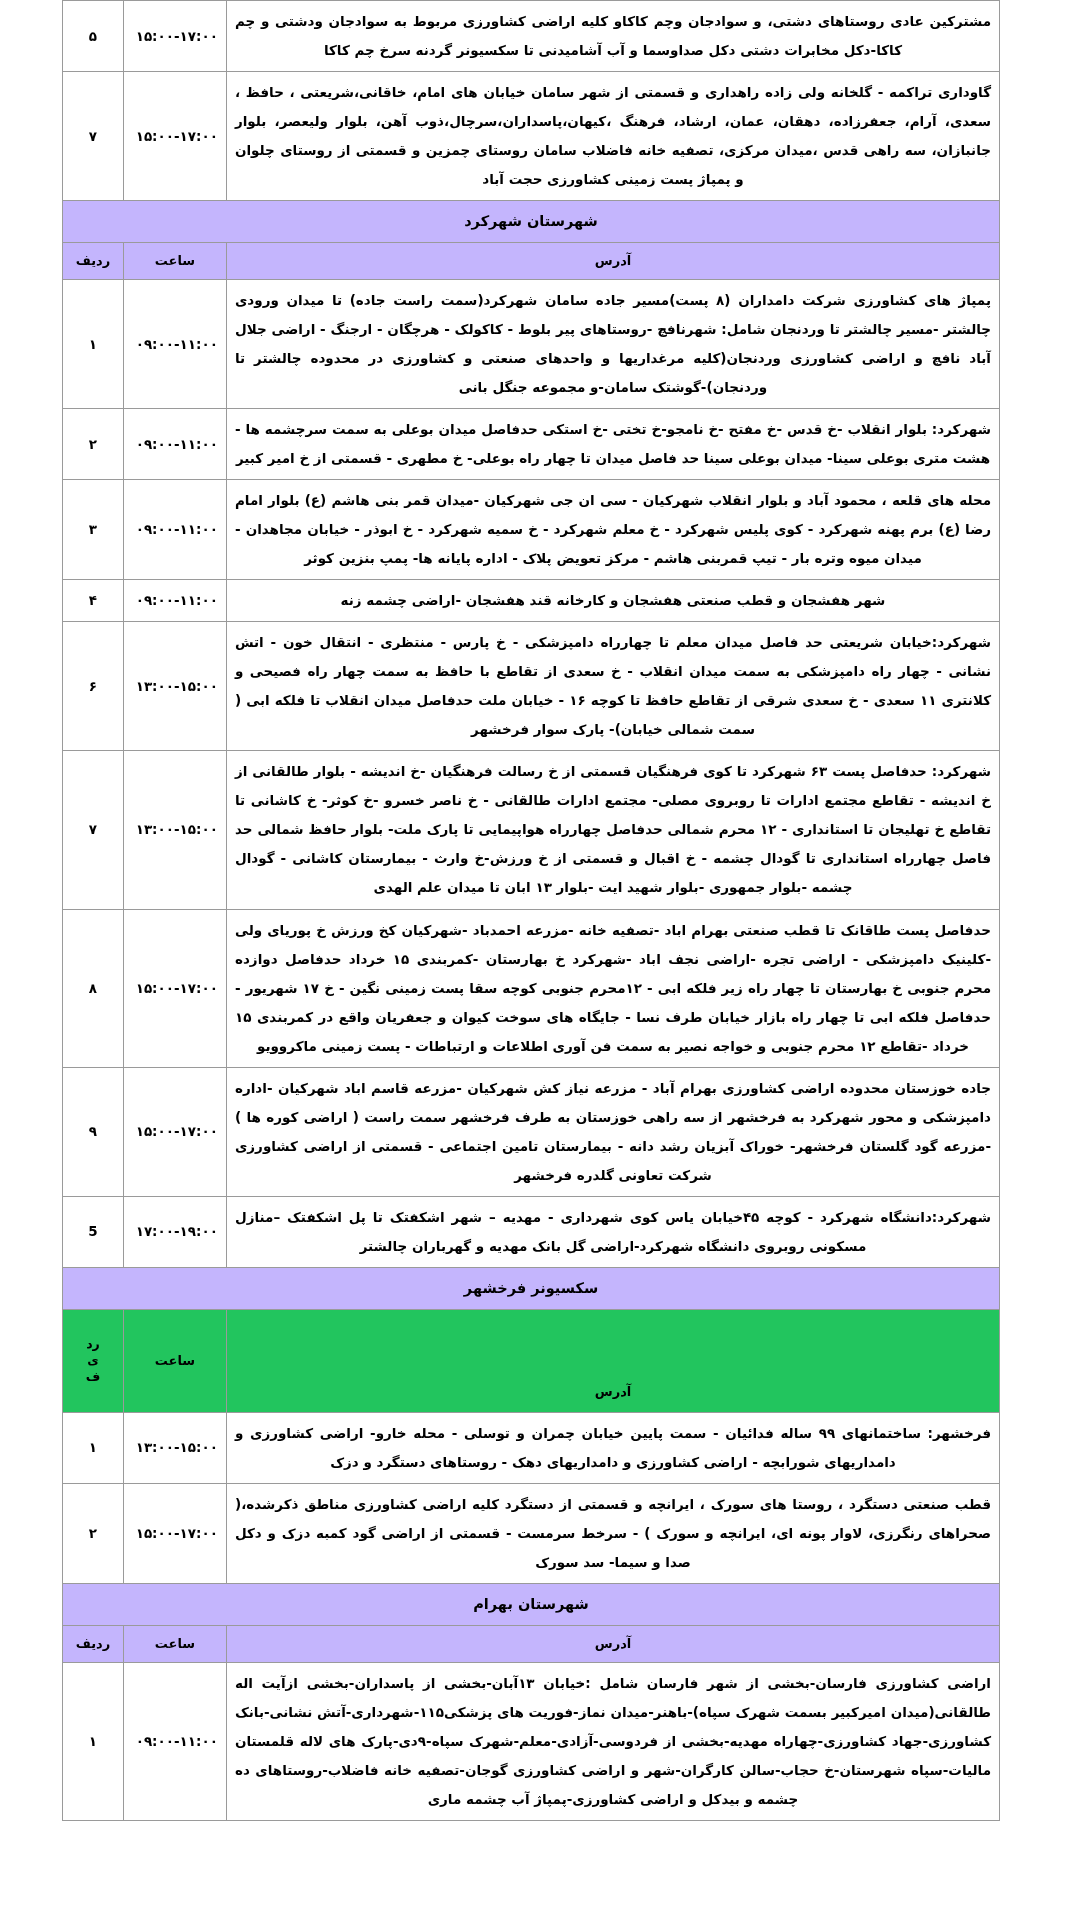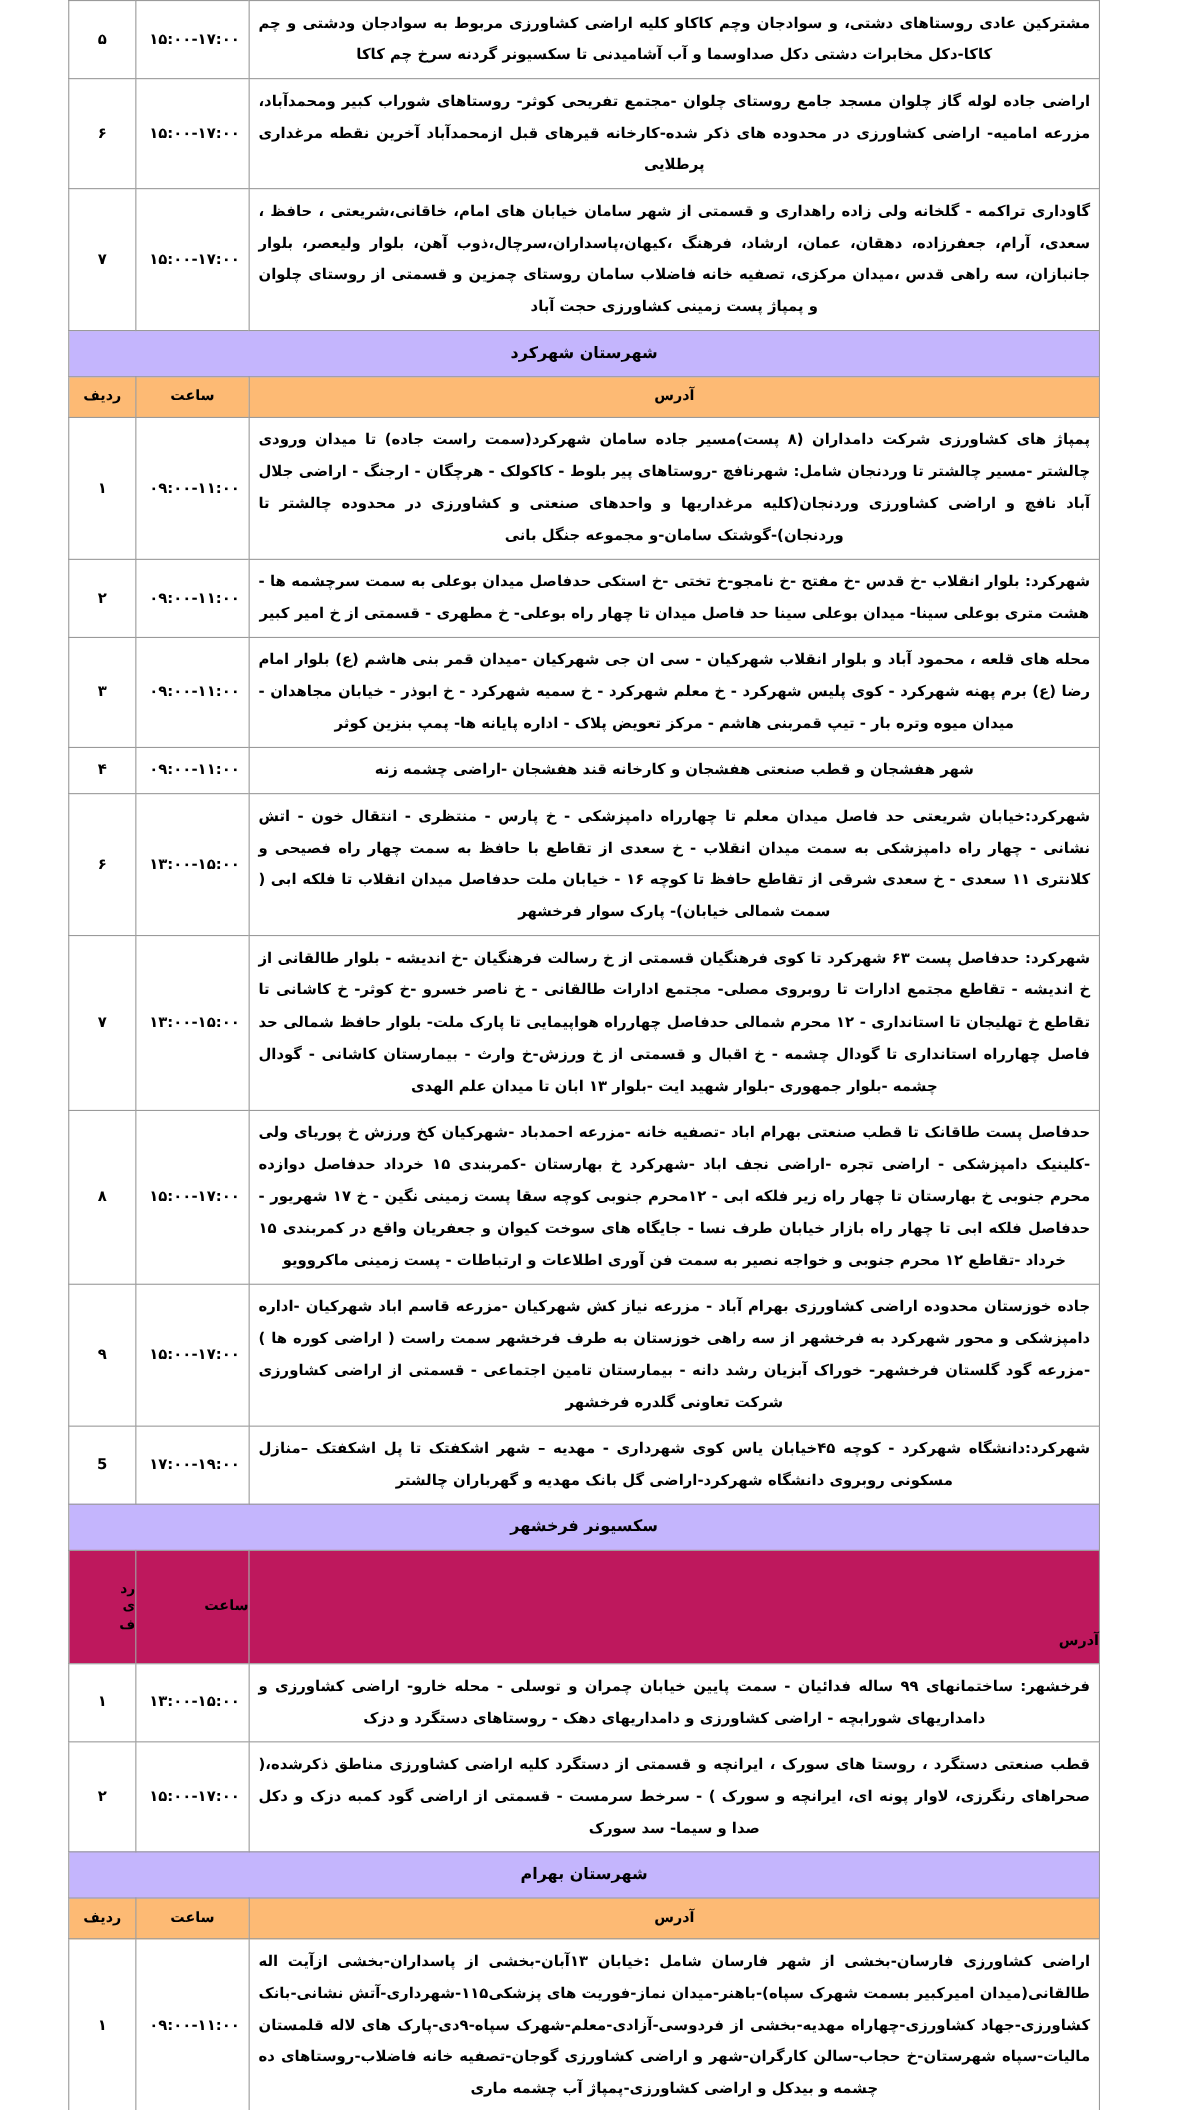--- a/index.html
+++ b/index.html
@@ -52,31 +52,30 @@
 
   tr.city-header td{
     background:#c4b5fd;
     text-align:center;
     font-size:14.5px;
     font-weight:bold;
     padding:5px 0;
     border-color:#9a9a9a;
   }
   tr.col-header td{
-    background:#fdba74;
+    background:#c4b5fd;
     text-align:center;
     font-size:13px;
     font-weight:bold;
     padding:4px 0;
   }
   tr.col-header.tall td{
-    background:#be185d;
+    background:#22c55e;
     height:92px;
     vertical-align:middle;
-    text-align:right;
   }
   tr.col-header.tall td.addr-h{
     vertical-align:bottom;
     padding-bottom:6px;
   }
   tr.col-header.tall td.row-h{
     line-height:1.35;
     font-size:12.5px;
   }
   .stacked span{display:block;}
@@ -89,25 +88,20 @@
     <colgroup>
       <col class="c-addr">
         <col class="c-time">
         <col class="c-row">
     </colgroup>
     <tbody id="tbody">
         <tr>
           <td class="addr">مشترکین عادی روستاهای دشتی، و سوادجان وچم کاکاو کلیه اراضی کشاورزی مربوط به سوادجان ودشتی و چم کاکا-دکل مخابرات دشتی دکل صداوسما و آب آشامیدنی تا سکسیونر گردنه سرخ چم کاکا</td>
           <td class="time">۱۵:۰۰-۱۷:۰۰</td>
           <td class="rownum">۵</td>
-        </tr>
-        <tr>
-          <td class="addr">اراضی جاده لوله گاز چلوان مسجد جامع روستای چلوان -مجتمع تفریحی کوثر- روستاهای شوراب کبیر ومحمدآباد، مزرعه امامیه- اراضی کشاورزی در محدوده های ذکر شده-کارخانه قیرهای قبل ازمحمدآباد آخرین نقطه مرغداری پرطلایی</td>
-          <td class="time">۱۵:۰۰-۱۷:۰۰</td>
-          <td class="rownum">۶</td>
         </tr>
         <tr>
           <td class="addr">گاوداری تراکمه - گلخانه ولی زاده راهداری و قسمتی از شهر سامان خیابان های امام، خاقانی،شریعتی ، حافظ ، سعدی، آرام، جعفرزاده، دهقان، عمان، ارشاد، فرهنگ ،کیهان،پاسداران،سرچال،ذوب آهن، بلوار ولیعصر، بلوار جانبازان، سه راهی قدس ،میدان مرکزی، تصفیه خانه فاضلاب سامان روستای چمزین و قسمتی از روستای چلوان و پمپاژ پست زمینی کشاورزی حجت آباد</td>
           <td class="time">۱۵:۰۰-۱۷:۰۰</td>
           <td class="rownum">۷</td>
         </tr>
         <tr class="city-header">
           <td colspan="3">شهرستان شهرکرد</td>
         </tr>
         <tr class="col-header">

